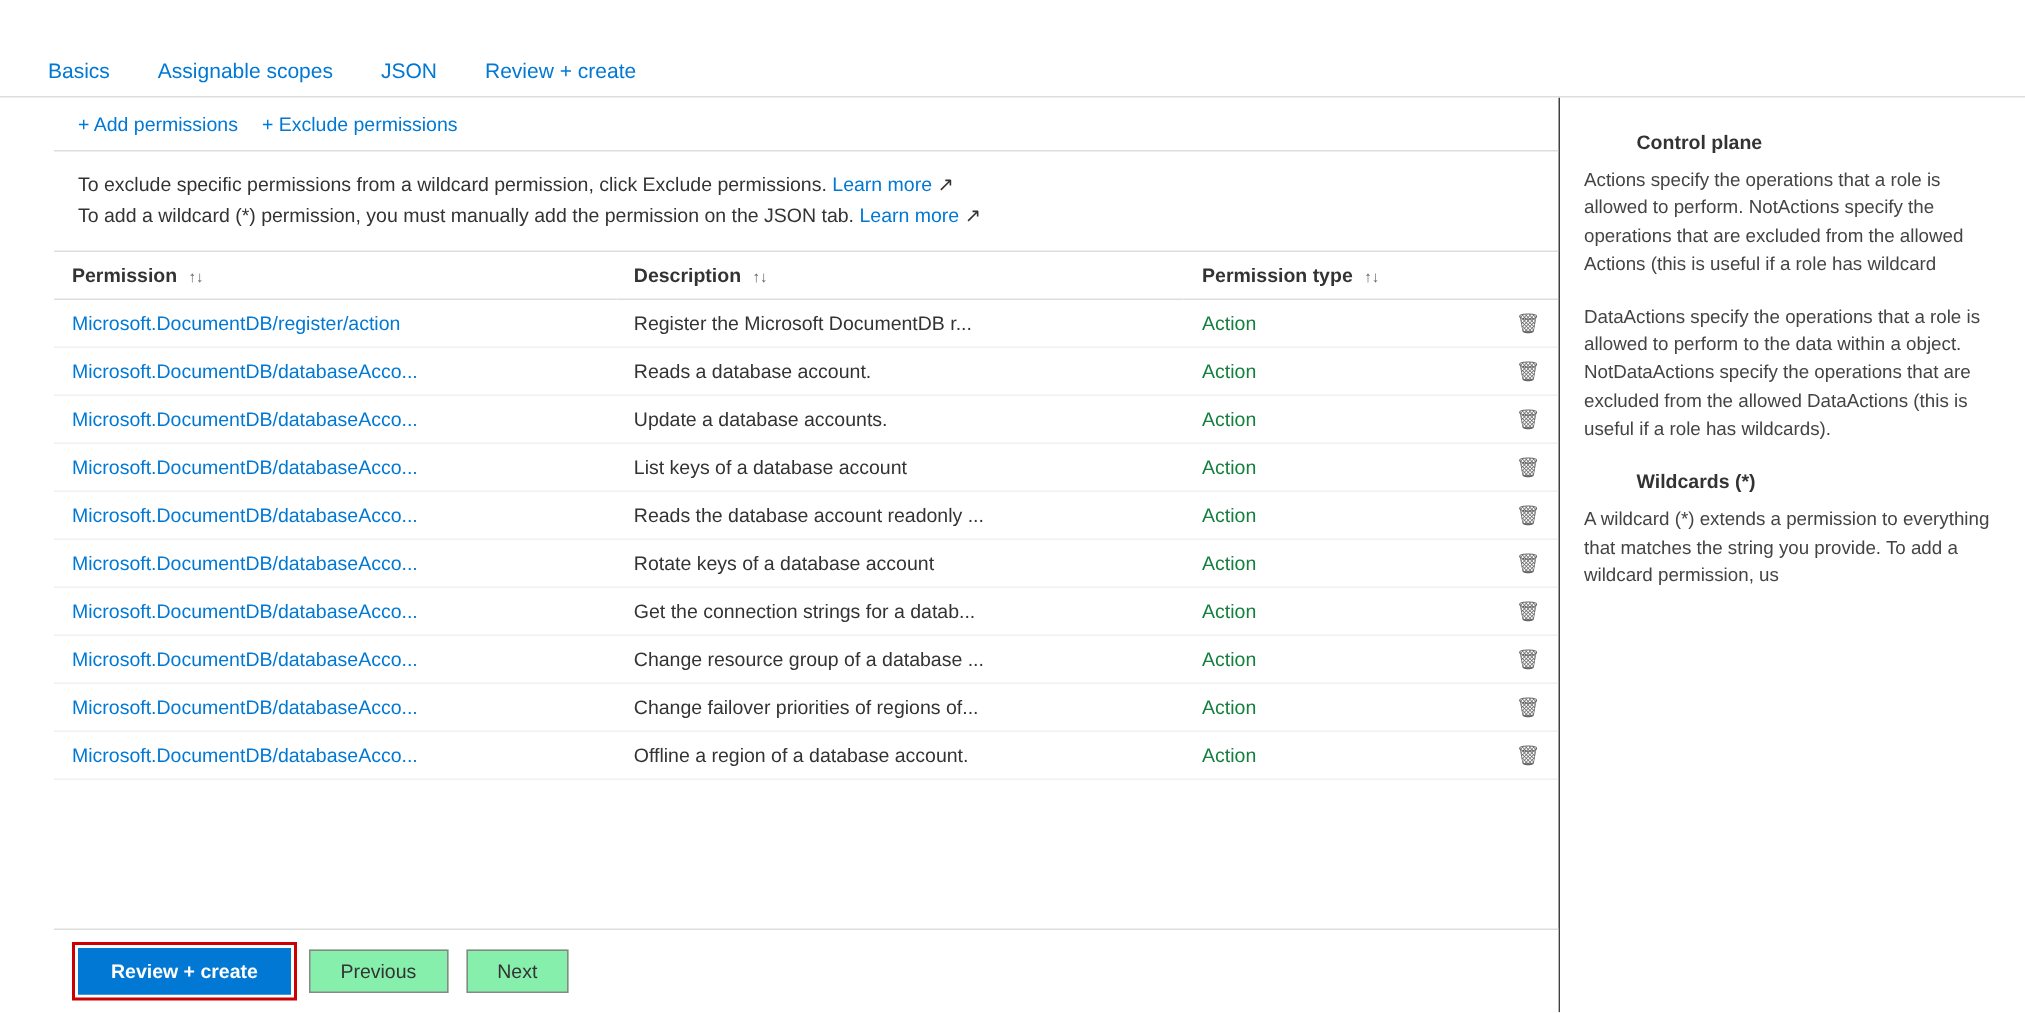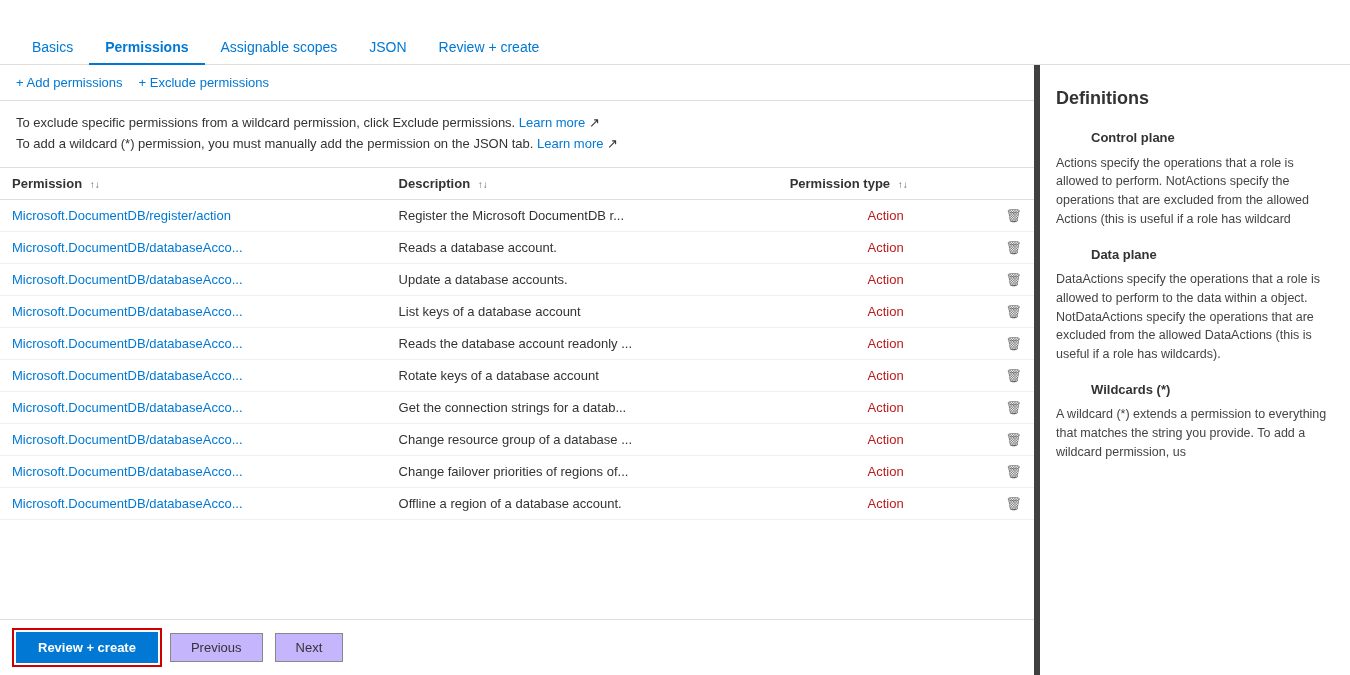--- a/index.html
+++ b/index.html
@@ -35,21 +35,22 @@
       flex: 1;
       overflow: hidden;
     }
 
     
     .content-panel {
       flex: 1;
       display: flex;
       flex-direction: column;
       overflow: hidden;
-      border-right: 6px solid #404040;
+      border-right: 1px solid #404040;
+      margin-left: 36px;
     }
 
     
     .toolbar {
       padding: 10px 16px;
       border-bottom: 1px solid #ddd;
       display: flex;
       gap: 16px;
       flex-shrink: 0;
     }
@@ -105,21 +106,21 @@
       color: #666;
     }
     td {
       padding: 8px 12px;
       font-size: 13px;
       border-bottom: 1px solid #f0f0f0;
       color: #333;
     }
     td.permission-col { color: #0078d4; }
     td.description-col { color: #333; }
-    td.action-col { color: #b91c1c; text-align: center; }
+    td.action-col { color: #15803d; }
     td.delete-col { text-align: center; color: #666; cursor: pointer; }
 
     
     .bottom-bar {
       display: flex;
       align-items: center;
       padding: 12px 16px;
       border-top: 1px solid #ddd;
       gap: 12px;
       flex-shrink: 0;
@@ -130,21 +131,21 @@
       color: #fff;
       border: 2px solid #0078d4;
       padding: 6px 20px;
       font-size: 13px;
       cursor: pointer;
       font-weight: 600;
       outline: 2px solid #c00;
       outline-offset: 2px;
     }
     .btn-secondary {
-      background: #c4b5fd;
+      background: #86efac;
       color: #333;
       border: 1px solid #8a8886;
       padding: 6px 20px;
       font-size: 13px;
       cursor: pointer;
     }
 
     
     .definitions-panel {
       width: 310px;
@@ -174,21 +175,20 @@
       font-size: 12.5px;
       color: #444;
       line-height: 1.5;
     }
   </style>
 </head>
 <body>
 
 <div class="top-nav">
   <div class="nav-tab">Basics</div>
-  <div class="nav-tab active">Permissions</div>
   <div class="nav-tab">Assignable scopes</div>
   <div class="nav-tab">JSON</div>
   <div class="nav-tab">Review + create</div>
 </div>
 
 <div class="main-area">
 
   <div class="content-panel">
 
     <div class="toolbar">
@@ -294,28 +294,26 @@
     </div>
 
     <div class="bottom-bar">
       <button class="btn-primary">Review + create</button>
       <button class="btn-secondary">Previous</button>
       <button class="btn-secondary">Next</button>
     </div>
   </div>
 
   <div class="definitions-panel">
-    <h2>Definitions</h2>
     <div id="definitions-sections">
         <div class="def-section">
     <h3>Control plane</h3>
     <p>Actions specify the operations that a role is allowed to perform. NotActions specify the operations that are excluded from the allowed Actions (this is useful if a role has wildcard</p>
   </div>
         <div class="def-section">
-    <h3>Data plane</h3>
     <p>DataActions specify the operations that a role is allowed to perform to the data within a object. NotDataActions specify the operations that are excluded from the allowed DataActions (this is useful if a role has wildcards).</p>
   </div>
         <div class="def-section">
     <h3>Wildcards (*)</h3>
     <p>A wildcard (*) extends a permission to everything that matches the string you provide. To add a wildcard permission, us</p>
   </div>
       </div>
   </div>
 
 </div>

